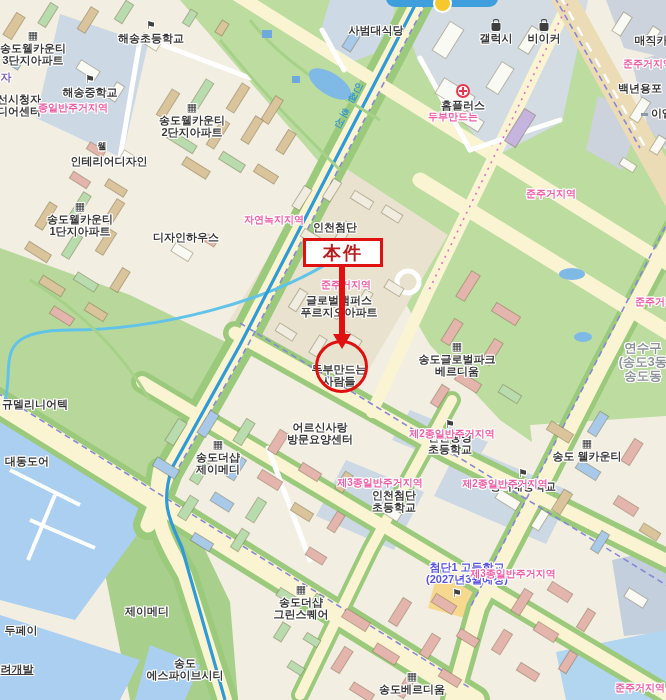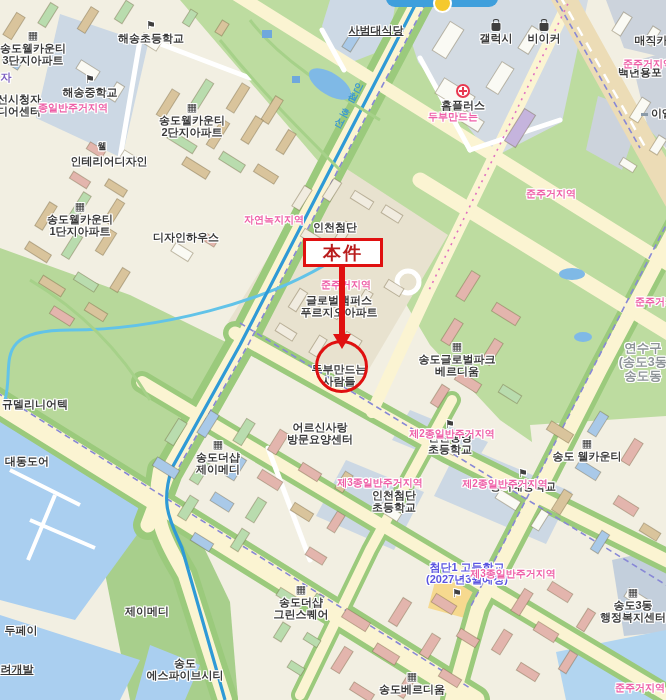--- a/index.html
+++ b/index.html
@@ -282,39 +282,39 @@
         <span class="ln">3단지아파트</span>
       </div>
       <div class="lbl place halo" style="left: 151px; top: 20px;">
         <span class="ic ic-school"></span>
         <span class="ln">해송초등학교</span>
       </div>
       <div class="lbl place halo" style="left: 90px; top: 74px;">
         <span class="ic ic-school"></span>
         <span class="ln">해송중학교</span>
       </div>
-      <div class="lbl place halo" style="left: 376px; top: 24px; text-decoration: underline;">
+      <div class="lbl place halo" style="left: 376px; top: 24px;">
         <span class="ln">사범대식당</span>
       </div>
       <div class="lbl place halo" style="left: 496px; top: 23px;">
         <span class="ic ic-bag"></span>
         <span class="ln">갤럭시</span>
       </div>
       <div class="lbl place halo" style="left: 544px; top: 23px;">
         <span class="ic ic-bag"></span>
         <span class="ln">비이커</span>
       </div>
       <div class="lbl place halo" style="left: 463px; top: 84px;">
         <span class="ic ic-homeplus"></span>
         <span class="ln">홈플러스</span>
       </div>
       <div class="lbl place halo" style="left: 651px; top: 34px; text-align: center;">
         <span class="ln">매직카</span>
       </div>
-      <div class="lbl place halo" style="left: 640px; top: 66px;">
+      <div class="lbl place halo" style="left: 640px; top: 82px;">
         <span class="ln">백년용포</span>
       </div>
       <div class="lbl place halo" style="left: 657px; top: 107px;"><span class="ic-dash"></span><span class="">이엘</span></div>
       <div class="lbl place halo" style="left: 192px; top: 102px;">
         <span class="ic ic-building"></span>
         <span class="ln">송도웰카운티</span>
         <span class="ln">2단지아파트</span>
       </div>
       <div class="lbl place halo small" style="left: 102px; top: 141px;">
         <span class="ln">웰</span>
@@ -400,25 +400,20 @@
         <span class="ln">려개발</span>
       </div>
       <div class="lbl place halo" style="left: 185px; top: 657px;">
         <span class="ln">송도</span>
         <span class="ln">에스파이브시티</span>
       </div>
       <div class="lbl place halo" style="left: 301px; top: 584px;">
         <span class="ic ic-building"></span>
         <span class="ln">송도더샵</span>
         <span class="ln">그린스퀘어</span>
-      </div>
-      <div class="lbl place halo" style="left: 633px; top: 587px;">
-        <span class="ic ic-building"></span>
-        <span class="ln">송도3동</span>
-        <span class="ln">행정복지센터</span>
       </div>
       <div class="lbl place halo" style="left: 412px; top: 671px;">
         <span class="ic ic-building"></span>
         <span class="ln">송도베르디움</span>
       </div>
       <div class="lbl plan halo" style="left: 459px; top: 561px;">
         <span class="ln">첨단1 고등학교</span>
         <span class="ln">(2027년3월예정)</span>
       </div>
       <div class="lbl place halo iconly" style="left: 457px; top: 588px;">

